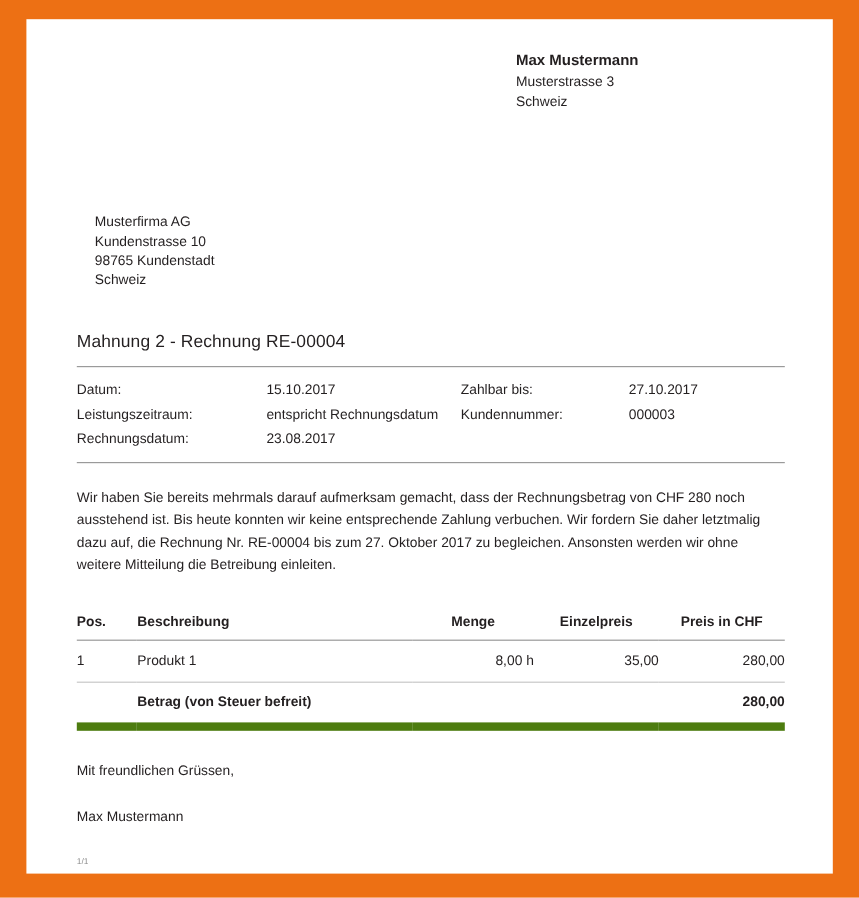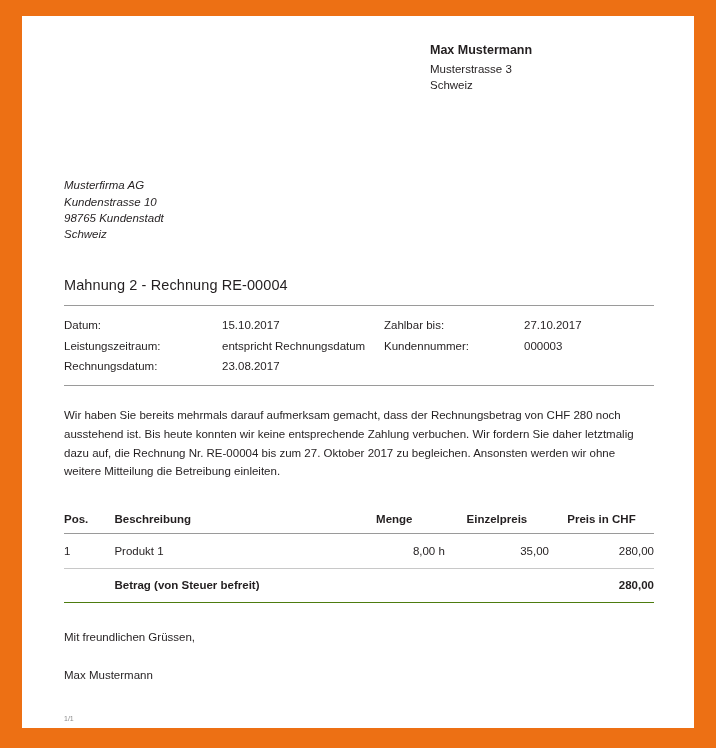--- a/index.html
+++ b/index.html
@@ -45,22 +45,21 @@
     font-size: 12.5px;
     margin-bottom: 1px;
   }
   .sender .line {
     font-size: 11.5px;
   }
 
   
   .recipient {
     margin-top: 84px;
-    margin-left: 0;
-    font-style: italic;
+    margin-left: 15px;
   }
   .recipient .line {
     font-size: 11.5px;
   }
 
   
   .doc-title {
     margin-top: 32px;
     font-size: 14.5px;
     font-weight: normal;
@@ -117,21 +116,21 @@
   table.items-table td.left {
     text-align: left;
   }
   table.items-table td {
     text-align: right;
     padding: 9px 0 9px 0;
     border-bottom: 1px solid #c8c8c8;
   }
   table.items-table tr.total td {
     font-weight: bold;
-    border-bottom: 1px solid #4d7c0f;
+    border-bottom: 7px solid #4d7c0f;
     padding: 8px 0 8px 0;
   }
   .col-pos { width: 54px; }
   .col-desc { width: 250px; }
   .col-menge { width: 110px; }
   .col-preis { width: 110px; }
 
   
   .closing {
     margin-top: 26px;

